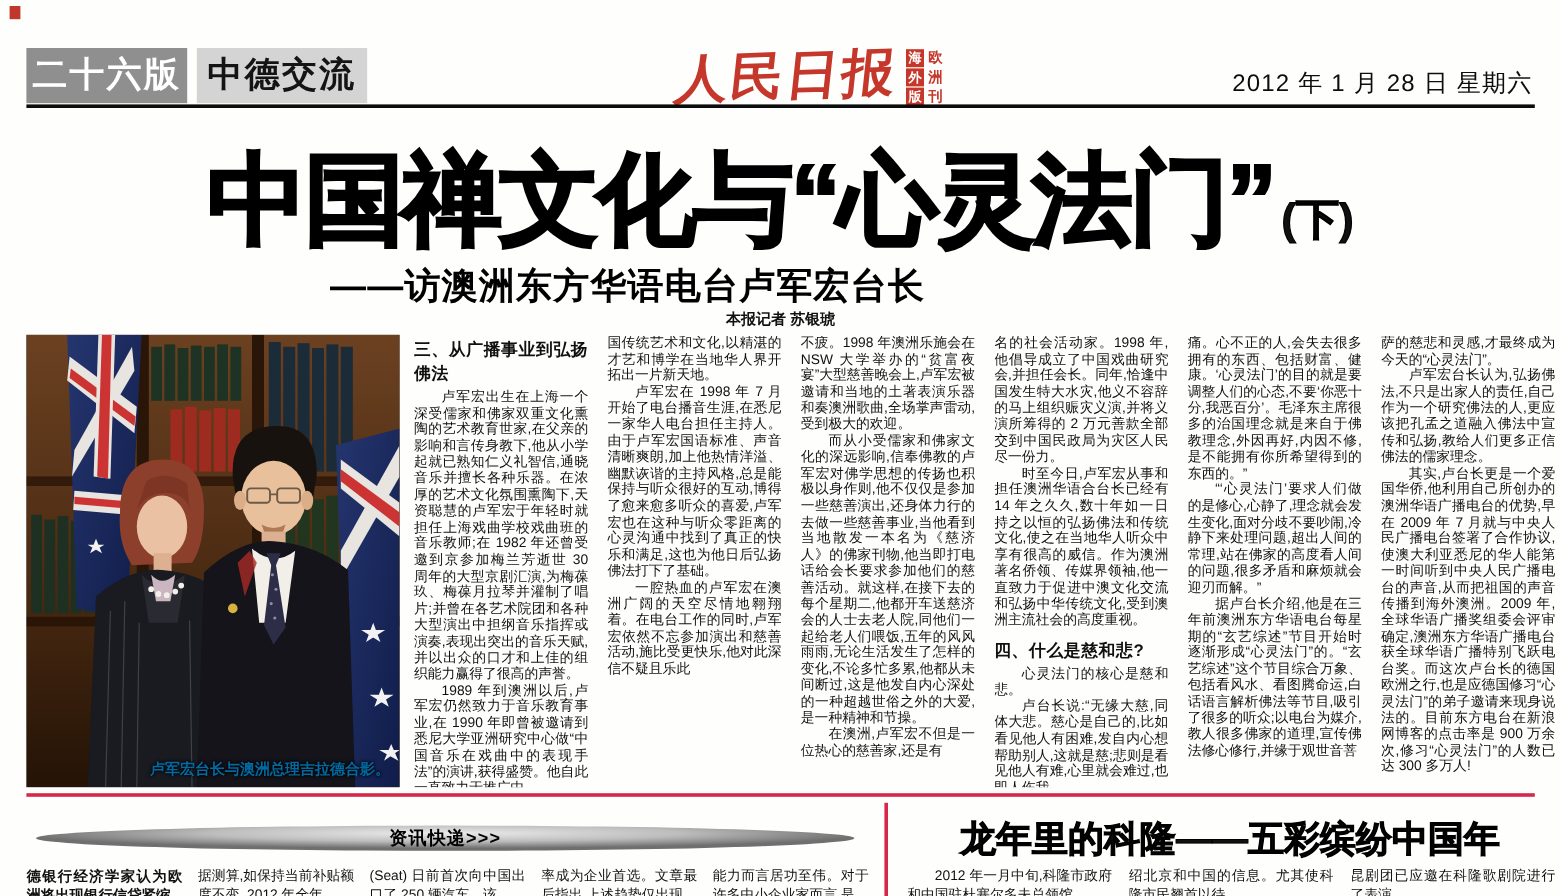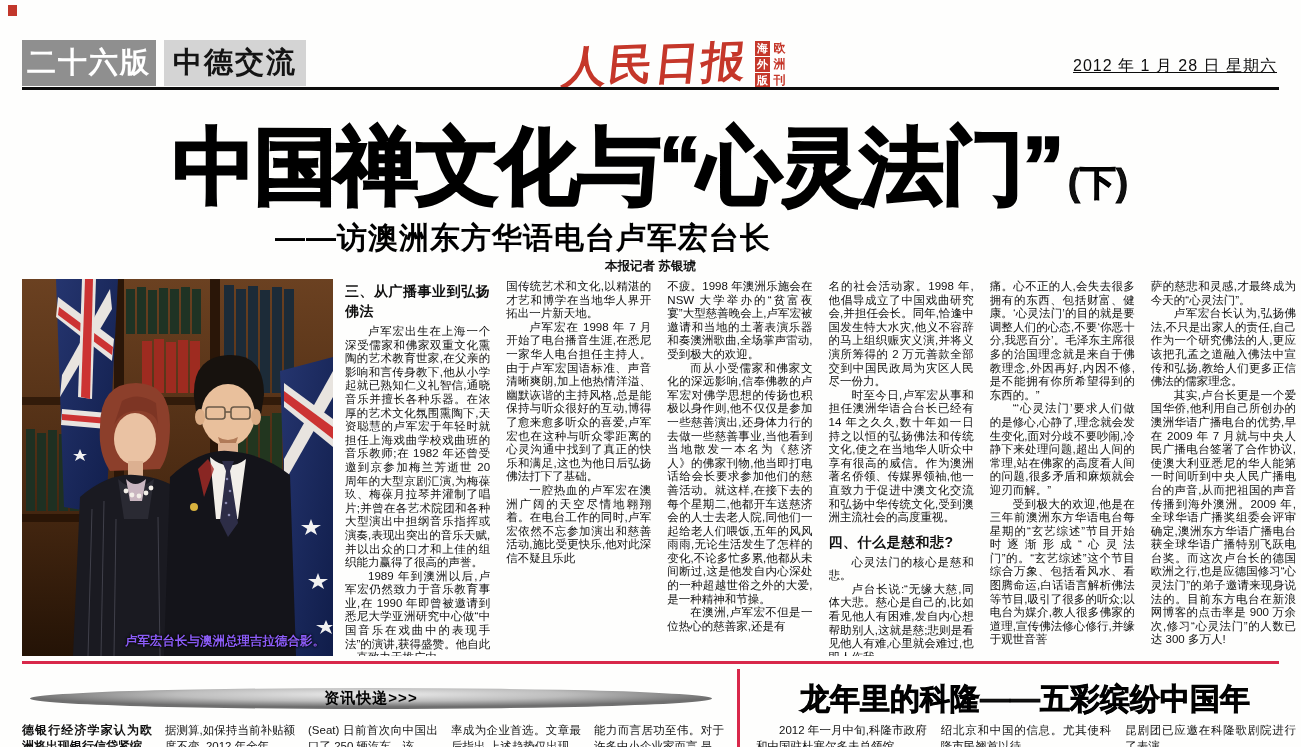--- a/index.html
+++ b/index.html
@@ -13,34 +13,34 @@
   .mast-box.section{left:164px;width:142px;background:#d4d4d4;color:#141414;}
   .logo{position:absolute;left:563px;top:38px;height:52px;display:flex;align-items:center;gap:8px;}
   .logo-main{color:#c5372a;font-size:44px;font-weight:900;transform:skewX(-8deg) rotate(-2deg);
              font-family:"DejaVu Serif","Liberation Serif",serif;letter-spacing:2px;line-height:1;}
   .logo-badges{display:flex;gap:2px;align-items:flex-start;}
   .badge-col{display:flex;flex-direction:column;gap:1px;}
   .badge-box{width:15px;height:15px;background:#c5372a;color:#fff;font-size:11px;font-weight:bold;
              display:flex;align-items:center;justify-content:center;}
   .badge-char{width:15px;height:15px;color:#c5372a;font-size:12px;font-weight:bold;
               display:flex;align-items:center;justify-content:center;}
-  .mast-date{position:absolute;right:24px;top:56px;font-size:16px;letter-spacing:1px;color:#0d0d0d;text-decoration:underline;}
+  .mast-date{position:absolute;right:24px;top:56px;font-size:20px;letter-spacing:1px;color:#0d0d0d;}
   .mast-rule{position:absolute;left:22px;top:87px;width:1257px;height:3px;background:#0c0c0c;}
   
   .headline{position:absolute;left:0;top:121px;width:1301px;text-align:center;white-space:nowrap;}
   .headline .main{font-size:83px;font-weight:900;letter-spacing:-2px;color:#000;
                   -webkit-text-stroke:2.5px #000;line-height:1.1;}
   .headline .suffix{font-size:36px;font-weight:900;-webkit-text-stroke:1px #000;margin-left:6px;}
   .subhead{position:absolute;left:0;top:218px;width:1046px;text-align:center;
            font-size:30px;font-weight:800;color:#000;letter-spacing:1px;}
   .byline{position:absolute;left:0;top:258px;width:1301px;text-align:center;font-size:12.5px;font-weight:bold;}
   
   .photo{position:absolute;left:22px;top:279px;width:311px;height:377px;overflow:hidden;background:#2e1a0c;}
   .photo svg{display:block;}
-  .photo-caption{position:absolute;left:22px;top:633px;width:303px;text-align:right;color:#8b5cf6;
+  .photo-caption{position:absolute;left:22px;top:633px;width:303px;text-align:right;color:#0369a1;
                  font-weight:bold;font-size:12.5px;text-shadow:0 0 3px #000,0 0 2px #000;padding-right:6px;}
   
   .cols{position:absolute;left:345px;top:280px;width:951px;height:376px;display:flex;gap:16px;}
   .col{flex:1 1 0;overflow:hidden;font-size:11.5px;line-height:13.6px;text-align:justify;color:#101010;}
   .col p{margin:0;text-indent:2em;}
   .col p.cont{text-indent:0;}
   .col .col-h{font-weight:bold;font-size:14px;line-height:20px;margin:1px 0 4px;letter-spacing:0.5px;}
   .col .col-h.mid{margin-top:7px;}
   
   .rule-red{position:absolute;left:22px;top:661px;width:1257px;height:3px;background:#d8284a;}
@@ -227,21 +227,21 @@
         <path d="M186,180 l-10,10 6,28 10,-28 z" fill="#a62b25" opacity="0.8"></path>
         <circle cx="172" cy="228" r="4" fill="#d8b23e"></circle>
       </g>
     </svg>
   </div>
   <div class="photo-caption">卢军宏台长与澳洲总理吉拉德合影。</div>
 
   <div class="cols" id="article-cols">
       <div class="col">
         <div class="col-h">三、从广播事业到弘扬佛法</div>
-        <p>卢军宏出生在上海一个深受儒家和佛家双重文化熏陶的艺术教育世家,在父亲的影响和言传身教下,他从小学起就已熟知仁义礼智信,通晓音乐并擅长各种乐器。在浓厚的艺术文化氛围熏陶下,天资聪慧的卢军宏于年轻时就担任上海戏曲学校戏曲班的音乐教师;在 1982 年还曾受邀到京参加梅兰芳逝世 20 周年的大型京剧汇演,为梅葆玖、梅葆月拉琴并灌制了唱片;并曾在各艺术院团和各种大型演出中担纲音乐指挥或演奏,表现出突出的音乐天赋,并以出众的口才和上佳的组织能力赢得了很高的声誉。</p>
+        <p>卢军宏出生在上海一个深受儒家和佛家双重文化熏陶的艺术教育世家,在父亲的影响和言传身教下,他从小学起就已熟知仁义礼智信,通晓音乐并擅长各种乐器。在浓厚的艺术文化氛围熏陶下,天资聪慧的卢军宏于年轻时就担任上海戏曲学校戏曲班的音乐教师;在 1982 年还曾受邀到京参加梅兰芳逝世 30 周年的大型京剧汇演,为梅葆玖、梅葆月拉琴并灌制了唱片;并曾在各艺术院团和各种大型演出中担纲音乐指挥或演奏,表现出突出的音乐天赋,并以出众的口才和上佳的组织能力赢得了很高的声誉。</p>
         <p>1989 年到澳洲以后,卢军宏仍然致力于音乐教育事业,在 1990 年即曾被邀请到悉尼大学亚洲研究中心做“中国音乐在戏曲中的表现手法”的演讲,获得盛赞。他自此一直致力于推广中</p>
       </div>
       <div class="col">
         <p class="cont">国传统艺术和文化,以精湛的才艺和博学在当地华人界开拓出一片新天地。</p>
         <p>卢军宏在 1998 年 7 月开始了电台播音生涯,在悉尼一家华人电台担任主持人。由于卢军宏国语标准、声音清晰爽朗,加上他热情洋溢、幽默诙谐的主持风格,总是能保持与听众很好的互动,博得了愈来愈多听众的喜爱,卢军宏也在这种与听众零距离的心灵沟通中找到了真正的快乐和满足,这也为他日后弘扬佛法打下了基础。</p>
         <p>一腔热血的卢军宏在澳洲广阔的天空尽情地翱翔着。在电台工作的同时,卢军宏依然不忘参加演出和慈善活动,施比受更快乐,他对此深信不疑且乐此</p>
       </div>
       <div class="col">
         <p class="cont">不疲。1998 年澳洲乐施会在 NSW 大学举办的“贫富夜宴”大型慈善晚会上,卢军宏被邀请和当地的土著表演乐器和奏澳洲歌曲,全场掌声雷动,受到极大的欢迎。</p>
         <p>而从小受儒家和佛家文化的深远影响,信奉佛教的卢军宏对佛学思想的传扬也积极以身作则,他不仅仅是参加一些慈善演出,还身体力行的去做一些慈善事业,当他看到当地散发一本名为《慈济人》的佛家刊物,他当即打电话给会长要求参加他们的慈善活动。就这样,在接下去的每个星期二,他都开车送慈济会的人士去老人院,同他们一起给老人们喂饭,五年的风风雨雨,无论生活发生了怎样的变化,不论多忙多累,他都从未间断过,这是他发自内心深处的一种超越世俗之外的大爱,是一种精神和节操。</p>
@@ -250,21 +250,21 @@
       <div class="col">
         <p class="cont">名的社会活动家。1998 年,他倡导成立了中国戏曲研究会,并担任会长。同年,恰逢中国发生特大水灾,他义不容辞的马上组织赈灾义演,并将义演所筹得的 2 万元善款全部交到中国民政局为灾区人民尽一份力。</p>
         <p>时至今日,卢军宏从事和担任澳洲华语合台长已经有 14 年之久久,数十年如一日持之以恒的弘扬佛法和传统文化,使之在当地华人听众中享有很高的威信。作为澳洲著名侨领、传媒界领袖,他一直致力于促进中澳文化交流和弘扬中华传统文化,受到澳洲主流社会的高度重视。</p>
         <div class="col-h mid">四、什么是慈和悲?</div>
         <p>心灵法门的核心是慈和悲。</p>
         <p>卢台长说:“无缘大慈,同体大悲。慈心是自己的,比如看见他人有困难,发自内心想帮助别人,这就是慈;悲则是看见他人有难,心里就会难过,也即人伤我</p>
       </div>
       <div class="col">
         <p class="cont">痛。心不正的人,会失去很多拥有的东西、包括财富、健康。‘心灵法门’的目的就是要调整人们的心态,不要‘你恶十分,我恶百分’。毛泽东主席很多的治国理念就是来自于佛教理念,外因再好,内因不修,是不能拥有你所希望得到的东西的。”</p>
         <p>“‘心灵法门’要求人们做的是修心,心静了,理念就会发生变化,面对分歧不要吵闹,冷静下来处理问题,超出人间的常理,站在佛家的高度看人间的问题,很多矛盾和麻烦就会迎刃而解。”</p>
-        <p>受到极大的欢迎,他是在三年前澳洲东方华语电台每星期的“玄艺综述”节目开始时逐渐形成“心灵法门”的。“玄艺综述”这个节目综合万象、包括看风水、看图腾命运,白话语言解析佛法等节目,吸引了很多的听众;以电台为媒介,教人很多佛家的道理,宣传佛法修心修行,并缘于观世音菩</p>
+        <p>据卢台长介绍,他是在三年前澳洲东方华语电台每星期的“玄艺综述”节目开始时逐渐形成“心灵法门”的。“玄艺综述”这个节目综合万象、包括看风水、看图腾命运,白话语言解析佛法等节目,吸引了很多的听众;以电台为媒介,教人很多佛家的道理,宣传佛法修心修行,并缘于观世音菩</p>
       </div>
       <div class="col">
         <p class="cont">萨的慈悲和灵感,才最终成为今天的“心灵法门”。</p>
         <p>卢军宏台长认为,弘扬佛法,不只是出家人的责任,自己作为一个研究佛法的人,更应该把孔孟之道融入佛法中宣传和弘扬,教给人们更多正信佛法的儒家理念。</p>
         <p>其实,卢台长更是一个爱国华侨,他利用自己所创办的澳洲华语广播电台的优势,早在 2009 年 7 月就与中央人民广播电台签署了合作协议,使澳大利亚悉尼的华人能第一时间听到中央人民广播电台的声音,从而把祖国的声音传播到海外澳洲。2009 年,全球华语广播奖组委会评审确定,澳洲东方华语广播电台获全球华语广播特别飞跃电台奖。而这次卢台长的德国欧洲之行,也是应德国修习“心灵法门”的弟子邀请来现身说法的。目前东方电台在新浪网博客的点击率是 900 万余次,修习“心灵法门”的人数已达 300 多万人!</p>
       </div>
     </div>
 
   <div class="rule-red"></div>
   <div class="divider-red"></div>

